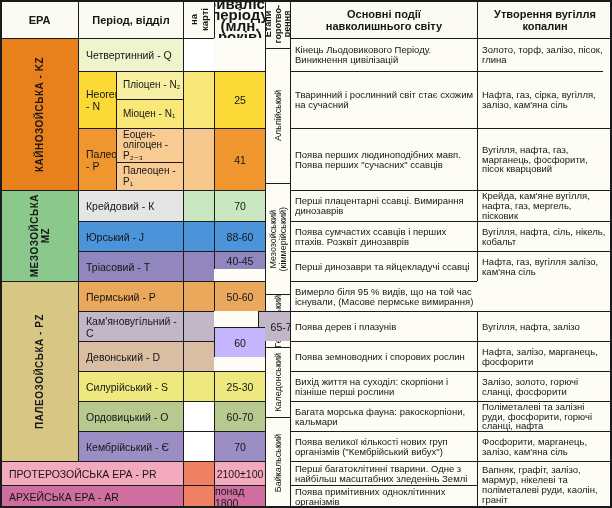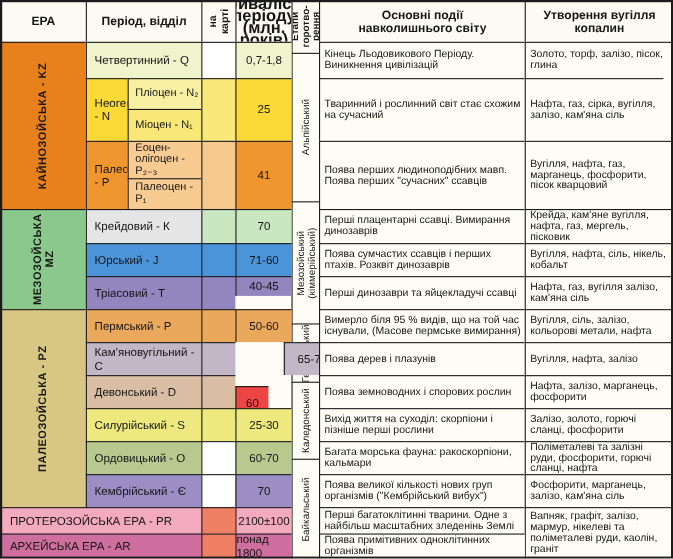--- a/index.html
+++ b/index.html
@@ -71,21 +71,20 @@
     </div>
   <div class="cell vcell oro-v" style="left:265px;top:347px;width:25px;height:70px">
       <span>Каледонський</span>
     </div>
   <div class="cell vcell oro-v" style="left:265px;top:417px;width:25px;height:91px">
       <span>Байкальський</span>
     </div>
 
   <div class="cell period" style="left: 78px; top: 38px; width: 105px; height: 33px; background-color: rgb(240, 244, 204);">Четвертинний - Q</div>
   <div class="cell" style="left: 183px; top: 38px; width: 31px; height: 33px; background-color: rgb(255, 255, 255);"></div>
-  <div class="cell dur" style="left: 214px; top: 38px; width: 51px; height: 33px; background-color: rgb(240, 244, 204);">0,7-1,8</div>
   <div class="cell txt" style="left:290px;top:38px;width:187px;height:33px">Кінець Льодовикового Періоду. Виникнення цивілізацій</div>
   <div class="cell txt" style="left:477px;top:38px;width:135px;height:33px">Золото, торф, залізо, пісок, глина</div>
 
   <div class="cell period" style="left: 78px; top: 71px; width: 38px; height: 57px; background-color: rgb(251, 217, 55);">Неогеновий  - N</div>
   <div class="cell sub" style="left: 116px; top: 71px; width: 67px; height: 28px; background-color: rgb(247, 240, 162);">Пліоцен - N₂</div>
   <div class="cell sub" style="left: 116px; top: 99px; width: 67px; height: 29px; background-color: rgb(249, 232, 120);">Міоцен - N₁</div>
   <div class="cell" style="left: 183px; top: 71px; width: 31px; height: 57px; background-color: rgb(248, 232, 122);"></div>
   <div class="cell dur" style="left: 214px; top: 71px; width: 51px; height: 57px; background-color: rgb(251, 217, 55);">25</div>
   <div class="cell txt" style="left:290px;top:71px;width:187px;height:57px">Тваринний і рослинний світ стає схожим на сучасний</div>
   <div class="cell txt" style="left:477px;top:71px;width:126px;height:57px">Нафта, газ, сірка, вугілля, залізо, кам'яна сіль</div>
@@ -100,45 +99,44 @@
   <div class="cell txt" style="left:477px;top:128px;width:135px;height:62px">Вугілля, нафта, газ, марганець, фосфорити, пісок кварцовий</div>
 
   <div class="cell period" style="left: 78px; top: 190px; width: 105px; height: 31px; background-color: #e5e5e5;">Крейдовий - К</div>
   <div class="cell" style="left: 183px; top: 190px; width: 31px; height: 31px; background-color: rgb(201, 231, 193);"></div>
   <div class="cell dur" style="left: 214px; top: 190px; width: 51px; height: 31px; background-color: rgb(201, 231, 193);">70</div>
   <div class="cell txt" style="left:290px;top:190px;width:187px;height:31px">Перші плацентарні ссавці. Вимирання динозаврів</div>
   <div class="cell txt" style="left:477px;top:190px;width:135px;height:31px">Крейда, кам'яне вугілля, нафта, газ, мергель, пісковик</div>
 
   <div class="cell period" style="left: 78px; top: 221px; width: 105px; height: 30px; background-color: rgb(75, 148, 218);">Юрський - J</div>
   <div class="cell" style="left: 183px; top: 221px; width: 31px; height: 30px; background-color: rgb(75, 148, 218);"></div>
-  <div class="cell dur" style="left: 214px; top: 221px; width: 51px; height: 30px; background-color: rgb(75, 148, 218);">71-60</div>
+  <div class="cell dur" style="left: 214px; top: 221px; width: 51px; height: 30px; background-color: rgb(75, 148, 218);">88-60</div>
   <div class="cell txt" style="left:290px;top:221px;width:187px;height:30px">Поява сумчастих ссавців і перших птахів. Розквіт динозаврів</div>
   <div class="cell txt" style="left:477px;top:221px;width:135px;height:30px">Вугілля, нафта, сіль, нікель, кобальт</div>
 
   <div class="cell period" style="left: 78px; top: 251px; width: 105px; height: 30px; background-color: rgb(145, 134, 190);">Тріасовий - Т</div>
   <div class="cell" style="left: 183px; top: 251px; width: 31px; height: 30px; background-color: rgb(145, 134, 190);"></div>
   <div class="cell dur" style="left: 214px; top: 251px; width: 51px; height: 18px; background-color: rgb(145, 134, 190);">40-45</div>
   <div class="cell txt" style="left:290px;top:251px;width:187px;height:30px">Перші динозаври та яйцекладучі ссавці</div>
   <div class="cell txt" style="left:477px;top:251px;width:135px;height:30px">Нафта, газ, вугілля залізо, кам'яна сіль</div>
 
   <div class="cell period" style="left: 78px; top: 281px; width: 105px; height: 30px; background-color: rgb(233, 168, 91);">Пермський - Р</div>
   <div class="cell" style="left: 183px; top: 281px; width: 31px; height: 30px; background-color: rgb(233, 168, 91);"></div>
   <div class="cell dur" style="left: 214px; top: 281px; width: 51px; height: 30px; background-color: rgb(233, 168, 91);">50-60</div>
   <div class="cell txt" style="left:290px;top:281px;width:187px;height:30px">Вимерло біля 95 % видів, що на той час існували, (Масове пермське вимирання)</div>
-  <div class="cell txt" style="left:477px;top:281px;width:135px;height:30px">Вугілля, сіль, залізо, кольорові метали, нафта</div>
 
   <div class="cell period" style="left: 78px; top: 311px; width: 105px; height: 30px; background-color: rgb(194, 183, 199);">Кам'яновугільний - С</div>
   <div class="cell" style="left: 183px; top: 311px; width: 31px; height: 30px; background-color: rgb(194, 183, 199);"></div>
   <div class="cell dur" style="left: 214px; top: 311px; width: 51px; height: 30px; background-color: rgb(194, 183, 199); margin-left: 44px;">65-75</div>
   <div class="cell txt" style="left:290px;top:311px;width:187px;height:30px">Поява дерев і плазунів</div>
   <div class="cell txt" style="left:477px;top:311px;width:135px;height:30px">Вугілля, нафта, залізо</div>
 
   <div class="cell period" style="left: 78px; top: 341px; width: 105px; height: 30px; background-color: rgb(217, 190, 163); text-align: right;">Девонський - D</div>
   <div class="cell" style="left: 183px; top: 341px; width: 31px; height: 30px; background-color: rgb(217, 190, 163);"></div>
-  <div class="cell dur" style="left: 214px; top: 351px; width: 30px; height: 30px; background-color: #ef4444;">60</div>
+  <div class="cell dur" style="left: 214px; top: 327px; width: 51px; height: 30px; background-color: #c4b5fd;">60</div>
   <div class="cell txt" style="left:290px;top:341px;width:187px;height:30px">Поява земноводних і спорових рослин</div>
   <div class="cell txt" style="left:477px;top:341px;width:135px;height:30px">Нафта, залізо, марганець, фосфорити</div>
 
   <div class="cell period" style="left: 78px; top: 371px; width: 105px; height: 30px; background-color: rgb(237, 233, 126);">Силурійський - S</div>
   <div class="cell" style="left: 183px; top: 371px; width: 31px; height: 30px; background-color: rgb(237, 233, 126);"></div>
   <div class="cell dur" style="left: 214px; top: 371px; width: 51px; height: 30px; background-color: rgb(237, 233, 126);">25-30</div>
   <div class="cell txt" style="left:290px;top:371px;width:187px;height:30px">Вихід життя на суходіл: скорпіони і пізніше перші рослини</div>
   <div class="cell txt" style="left:477px;top:371px;width:135px;height:30px">Залізо, золото, горючі сланці, фосфорити</div>
 
   <div class="cell period" style="left: 78px; top: 401px; width: 105px; height: 30px; background-color: rgb(183, 201, 143);">Ордовицький - О</div>

